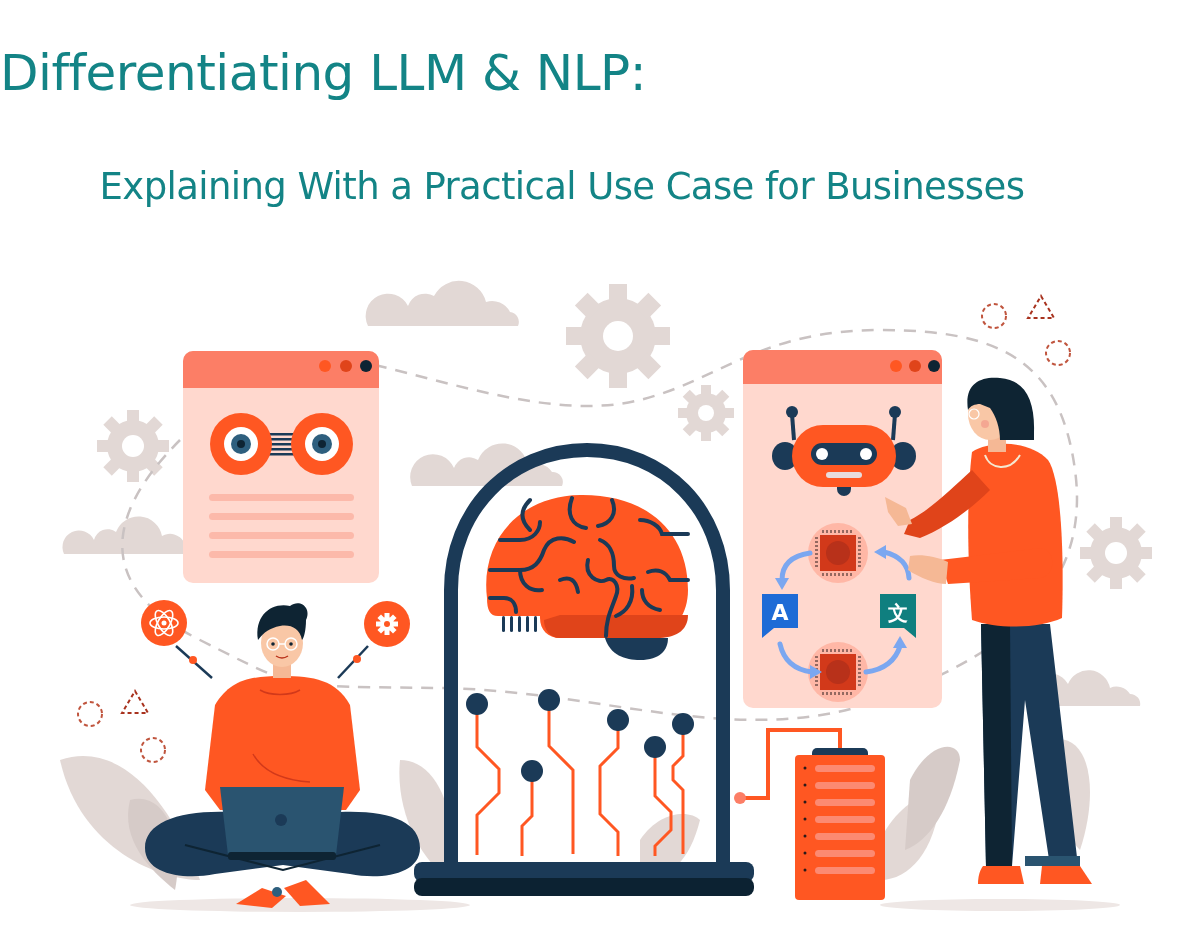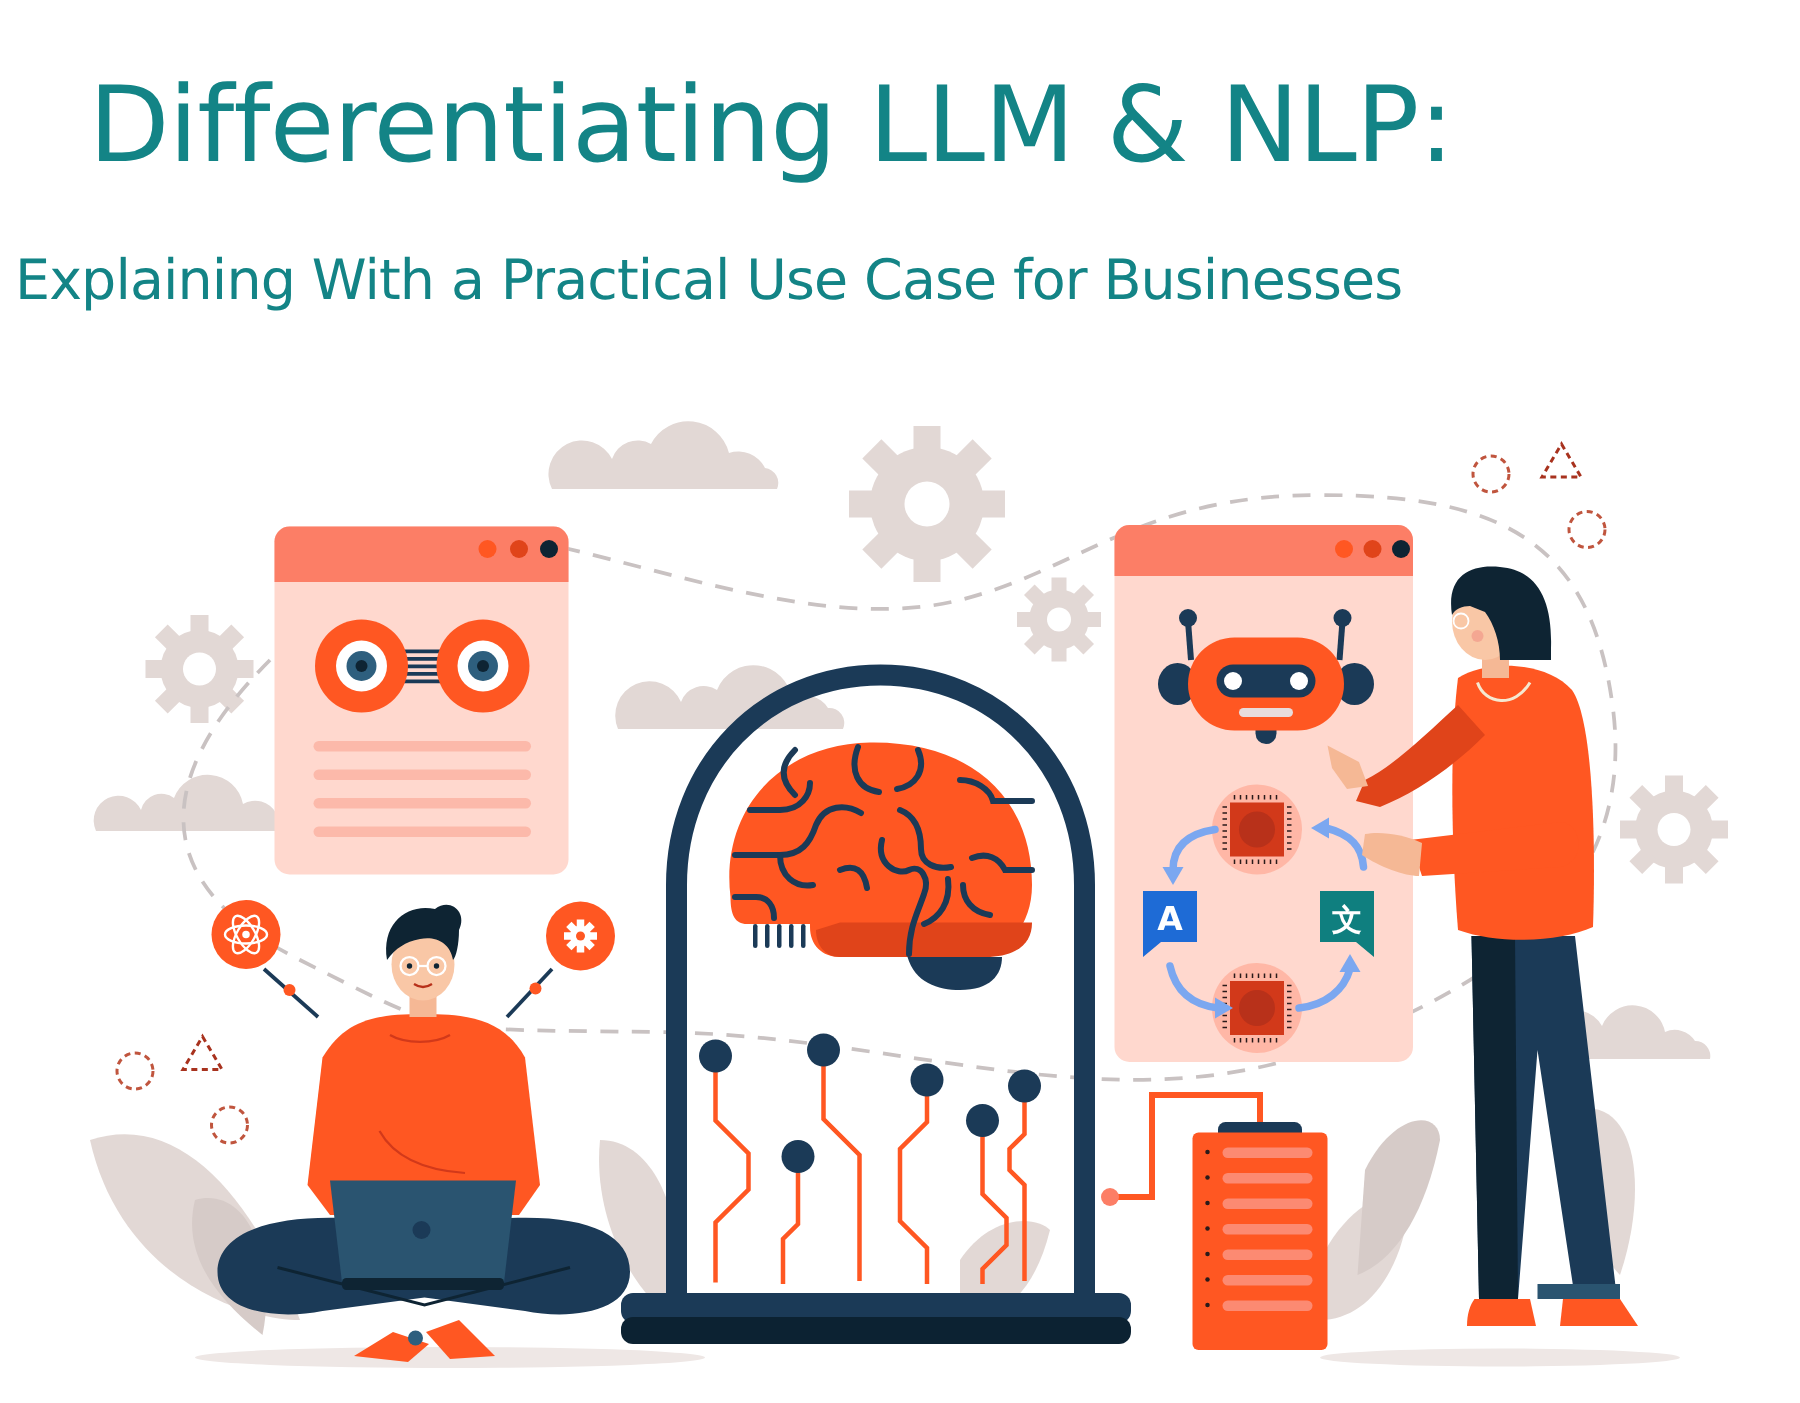--- a/index.html
+++ b/index.html
@@ -1,25 +1,25 @@
 <!DOCTYPE html>
 <html><head>
 <meta charset="utf-8">
 <style>
   html, body { margin: 0; padding: 0; background: #ffffff; }
   body { width: 1200px; height: 935px; position: relative; overflow: hidden; font-family: "Liberation Sans", sans-serif; }
   .title {
-    position: absolute; left: 0; top: 48px; width: 1028px; text-align: center;
-    color: #138486; font-family: "DejaVu Sans", sans-serif; font-size: 70px; font-weight: normal;
+    position: absolute; left: 0; top: 48px; width: 1028px; text-align: left;
+    color: #138486; font-family: "DejaVu Sans", sans-serif; font-size: 50px; font-weight: normal;
     letter-spacing: -0.5px; line-height: 1; margin: 0;
   }
   .subtitle {
-    position: absolute; left: 0; top: 168px; width: 1124px; text-align: left;
+    position: absolute; left: 0; top: 168px; width: 1124px; text-align: center;
     color: #138486; font-family: "DejaVu Sans", sans-serif; font-size: 37px; font-weight: normal;
-    letter-spacing: -0.6px; line-height: 1; margin: 0; padding-left: 10px;
+    letter-spacing: -0.6px; line-height: 1; margin: 0;
   }
   svg.scene { position: absolute; left: 0; top: 0; width: 1200px; height: 935px; }
   .glyph { font-family: "DejaVu Sans", sans-serif; font-weight: bold; }
 </style>
 </head>
 <body>
 
 <h1 class="title">Differentiating LLM &amp; NLP:</h1>
 <h2 class="subtitle">Explaining With a Practical Use Case for Businesses</h2>
 

